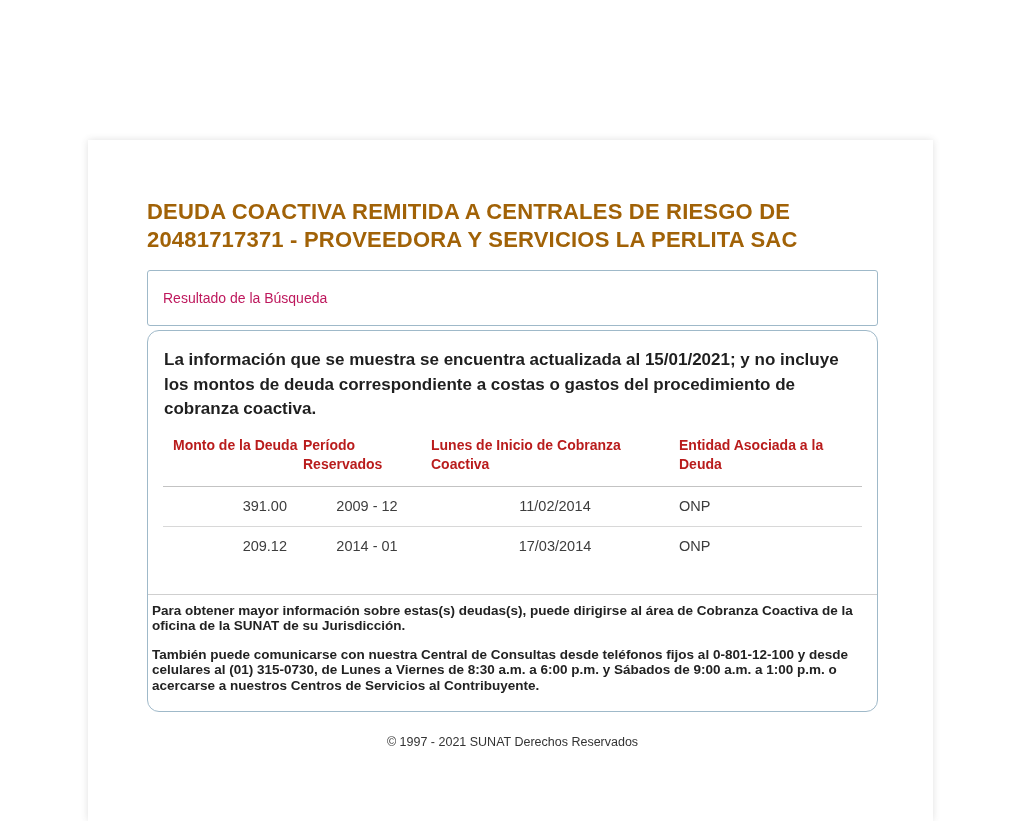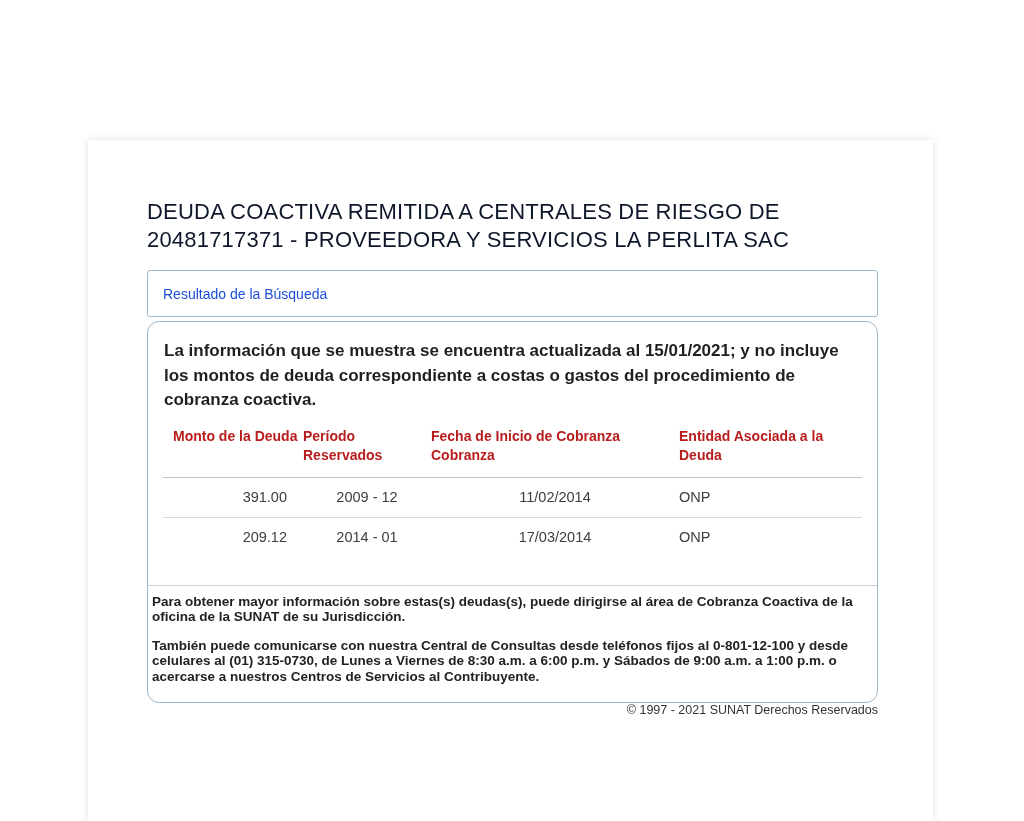--- a/index.html
+++ b/index.html
@@ -17,34 +17,34 @@
     background: #ffffff;
     box-shadow: 0 0 7px rgba(70,70,70,0.16);
   }
   .inner {
     padding: 58px 55px 0 59px;
   }
   .page-title {
     margin: 0 0 16px 0;
     font-size: 22px;
     line-height: 28px;
-    font-weight: 400;
-    color: #0f172a;
+    font-weight: 700;
+    color: #a16207;
     letter-spacing: 0.2px;
     max-width: 740px;
   }
   .result-box {
     border: 1.5px solid #9fb9c9;
     border-radius: 3px;
-    height: 47px;
+    height: 56px;
     display: flex;
     align-items: center;
     padding-left: 15px;
     font-size: 14px;
-    color: #1d4ed8;
+    color: #be185d;
     margin-bottom: 4px;
   }
   .panel {
     border: 1.5px solid #9fb9c9;
     border-radius: 12px;
     padding-top: 17px;
   }
   .info-text {
     font-size: 17px;
     font-weight: 700;
@@ -84,23 +84,24 @@
   }
   .foot-note {
     font-size: 13.5px;
     font-weight: 700;
     color: #222222;
     line-height: 15.5px;
     margin: 0;
   }
   .foot-note + .foot-note { margin-top: 13px; }
   .copyright {
-    text-align: right;
+    text-align: center;
     font-size: 12.5px;
     color: #333333;
+    margin-top: 23px;
   }
 </style>
 </head>
 <body>
 
 <div class="page-card">
   <div class="inner">
 
     <h1 class="page-title">DEUDA COACTIVA REMITIDA A CENTRALES DE RIESGO DE 20481717371 - PROVEEDORA Y SERVICIOS LA PERLITA SAC</h1>
 
@@ -110,21 +111,21 @@
 
     <div class="panel">
 
       <p class="info-text">La información que se muestra se encuentra actualizada al 15/01/2021; y no incluye los montos de deuda correspondiente a costas o gastos del procedimiento de cobranza coactiva.</p>
 
       <div class="debt-table">
 
         <div class="grid-row thead">
           <div class="c1">Monto de la Deuda</div>
           <div class="c2">Período Reservados</div>
-          <div class="c3">Fecha de Inicio de Cobranza Cobranza</div>
+          <div class="c3">Lunes de Inicio de Cobranza Coactiva</div>
           <div class="c4">Entidad Asociada a la Deuda</div>
         </div>
 
         <hr class="hr-strong">
 
         <div class="grid-row trow">
           <div class="c1">391.00</div>
           <div class="c2">2009 - 12</div>
           <div class="c3">11/02/2014</div>
           <div class="c4">ONP</div>

